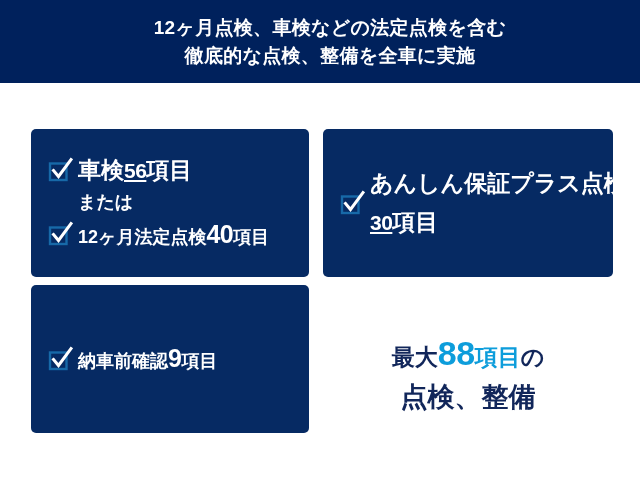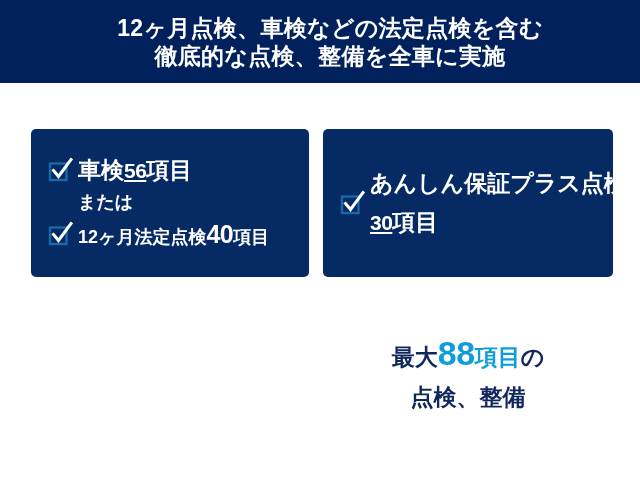--- a/index.html
+++ b/index.html
@@ -28,21 +28,21 @@
     width: 640px;
     height: 83px;
     background: #00215c;
     display: flex;
     flex-direction: column;
     align-items: center;
     justify-content: center;
   }
   .header-line {
     color: #ffffff;
-    font-size: 23px;
+    font-size: 19px;
     font-weight: bold;
     line-height: 28px;
     letter-spacing: 0.3px;
     white-space: nowrap;
     margin-left: 20px;
   }
 
   
   .card {
     position: absolute;
@@ -157,21 +157,21 @@
     align-items: center;
     justify-content: center;
   }
   .summary-line {
     white-space: nowrap;
     font-weight: bold;
     color: #11265a;
     line-height: 40px;
   }
   .summary-line-1 { font-size: 23px; }
-  .summary-line-2 { font-size: 23px; }
+  .summary-line-2 { font-size: 27px; }
   .hl-num {
     color: #0d9ddb;
     font-size: 34px;
     letter-spacing: -0.5px;
     margin-top: 41px;
   }
   .hl-unit {
     color: #0d9ddb;
     font-size: 23px;
   }
@@ -225,19 +225,32 @@
           <polyline points="6.5,14.5 11.5,20.5 24,3.5" fill="none" stroke="#ffffff" stroke-width="3" stroke-linecap="square" stroke-linejoin="miter"></polyline>
         </svg>
       </span>
       <span class="stack">
         <div class="card-text t-lg">あんしん保証プラス点検</div>
         <div class="card-text"><span class="num-lg">30</span><span class="t-lg">項目</span></div>
       </span>
     </div>
   </div>
 
+  <div class="card" id="card-predelivery">
+    <div class="card-body">
+      <div class="line">
+        <span class="checkbox">
+          <svg viewBox="0 0 26 26" xmlns="http://www.w3.org/2000/svg">
+            <rect x="3" y="7.5" width="16.5" height="16.5" fill="none" stroke="#1769a8" stroke-width="2.4"></rect>
+            <polyline points="6.5,14.5 11.5,20.5 24,3.5" fill="none" stroke="#ffffff" stroke-width="3" stroke-linecap="square" stroke-linejoin="miter"></polyline>
+          </svg>
+        </span>
+        <span class="card-text"><span class="t-md">納車前確認</span><span class="num-md">9</span><span class="t-md">項目</span></span>
+      </div>
+    </div>
+  </div>
 
   <div class="summary">
     <div class="summary-line summary-line-1"><span>最大</span><span class="hl-num">88</span><span class="hl-unit">項目</span><span>の</span></div>
     <div class="summary-line summary-line-2">点検、整備</div>
   </div>
 
 </div>
 
 </body></html>

